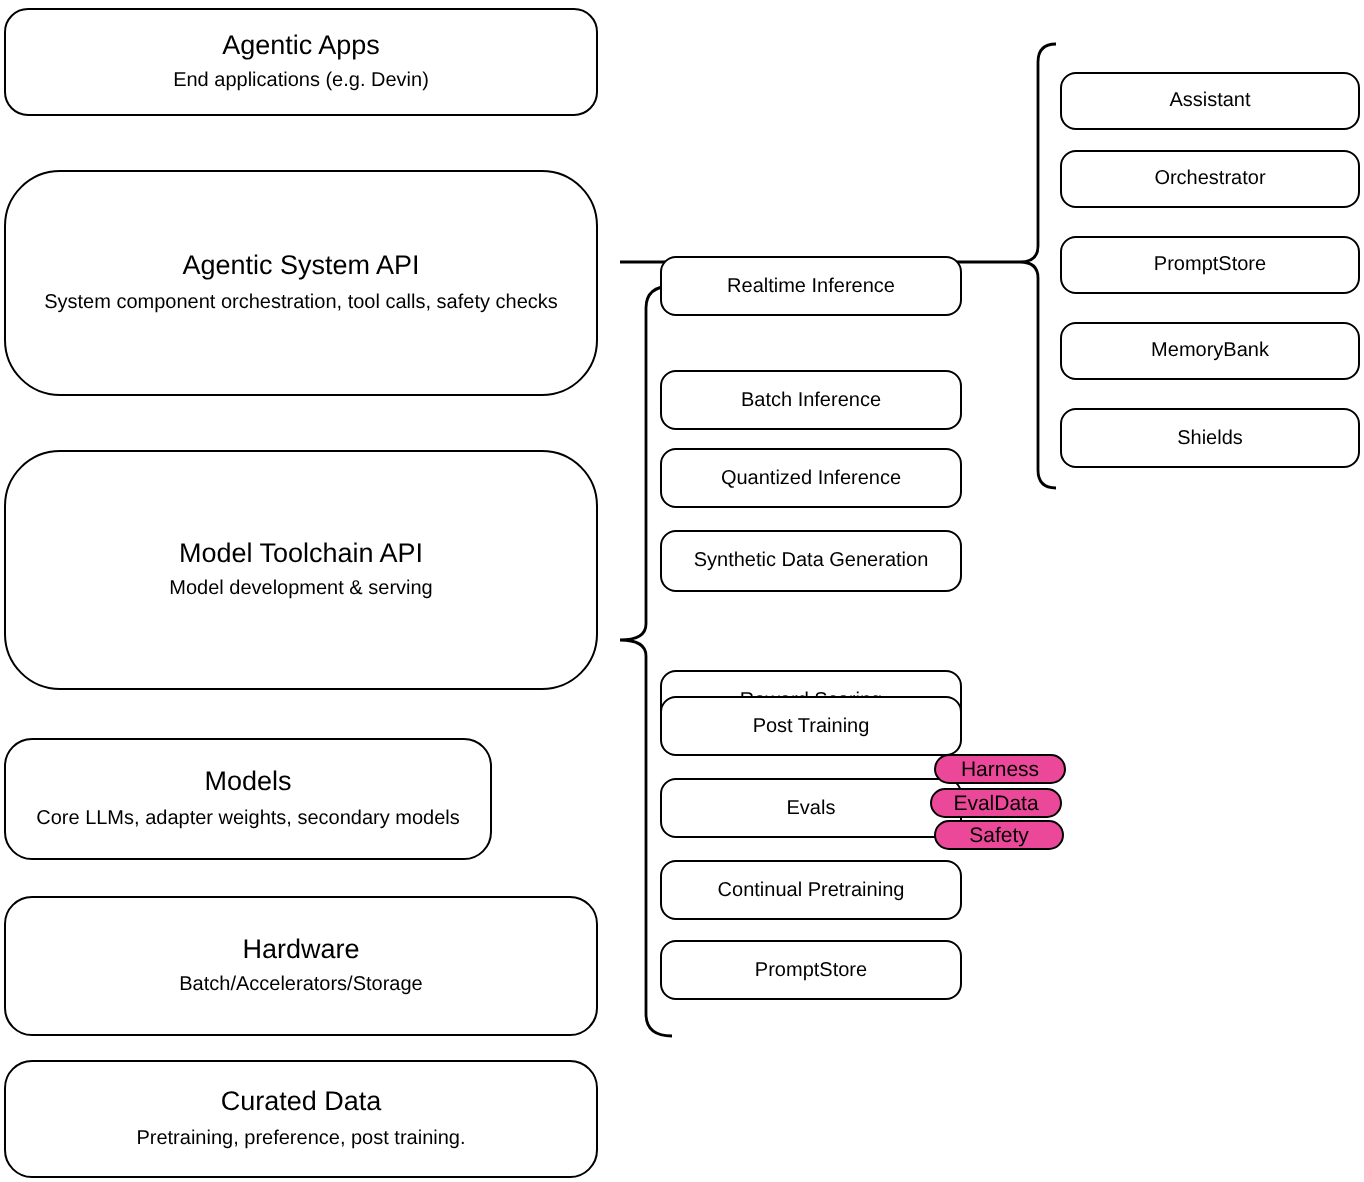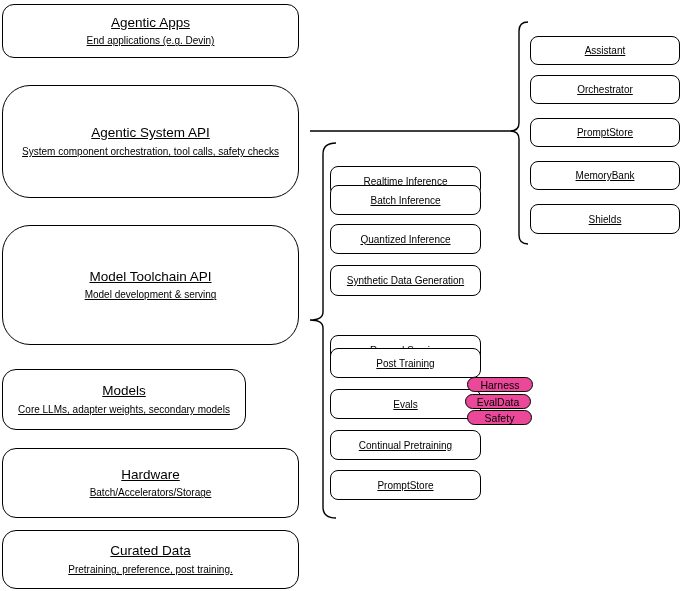--- a/index.html
+++ b/index.html
@@ -57,21 +57,21 @@
     white-space: nowrap;
     z-index: 3;
   }
   .overlay {
     position: absolute;
     left: 0;
     top: 0;
     pointer-events: none;
     z-index: 1;
   }
-  .small-box, .stack-box { z-index: 2; text-decoration: underline; }
+  .small-box, .stack-box { z-index: 2; }
 </style>
 </head>
 <body>
 
 <div class="canvas">
 
   <svg class="overlay" width="682" height="591" viewBox="0 0 682 591">
     <path d="M310 131 H510" stroke="#000" stroke-width="1.5" fill="none"></path>
     <path d="M528 22 Q519 22 519 31 L519 123 Q519 131 510 131 Q519 131 519 139 L519 235 Q519 244 528 244" stroke="#000" stroke-width="1.4" fill="none"></path>
     <path d="M336 143 Q323 143 323 154 L323 312 Q323 320 310 320 Q323 320 323 328 L323 507 Q323 518 336 518" stroke="#000" stroke-width="1.4" fill="none"></path>
@@ -100,21 +100,21 @@
   <div class="box stack-box" style="left:2px; top:448px; width:297px; height:70px;  border-radius:14px;">
     <div class="title">Hardware</div>
     <div class="subtitle">Batch/Accelerators/Storage</div>
   </div>
 
   <div class="box stack-box" style="left:2px; top:530px; width:297px; height:59px;  border-radius:14px;">
     <div class="title">Curated Data</div>
     <div class="subtitle">Pretraining, preference, post training.</div>
   </div>
 
-  <div class="box small-box" style="left:330px; top:128px; width:151px; height:30px;margin-top:38px;">Realtime Inference</div>
+  <div class="box small-box" style="left:330px; top:128px; width:151px; height:30px;">Realtime Inference</div>
   <div class="box small-box" style="left:330px; top:185px; width:151px; height:30px;">Batch Inference</div>
   <div class="box small-box" style="left:330px; top:224px; width:151px; height:30px;">Quantized Inference</div>
   <div class="box small-box" style="left:330px; top:265px; width:151px; height:31px;">Synthetic Data Generation</div>
   <div class="box small-box" style="left:330px; top:307px; width:151px; height:30px;margin-top:28px;">Reward Scoring</div>
   <div class="box small-box" style="left:330px; top:348px; width:151px; height:30px;">Post Training</div>
   <div class="box small-box" style="left:330px; top:389px; width:151px; height:30px;">Evals</div>
   <div class="box small-box" style="left:330px; top:430px; width:151px; height:30px;">Continual Pretraining</div>
   <div class="box small-box" style="left:330px; top:470px; width:151px; height:30px;">PromptStore</div>
 
   <div class="pill" style="left:467px; top:377px; width:66px; height:15px;">Harness</div>

